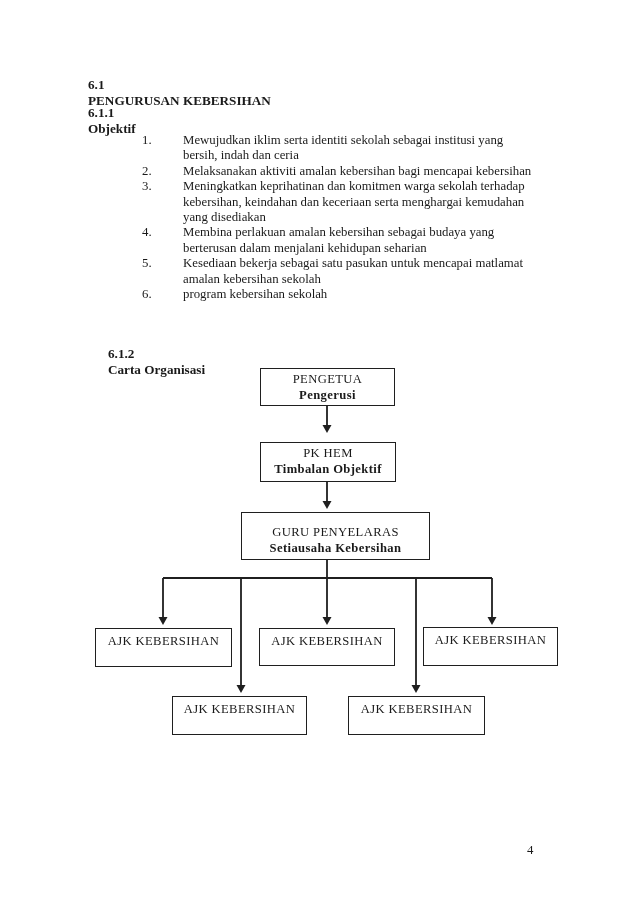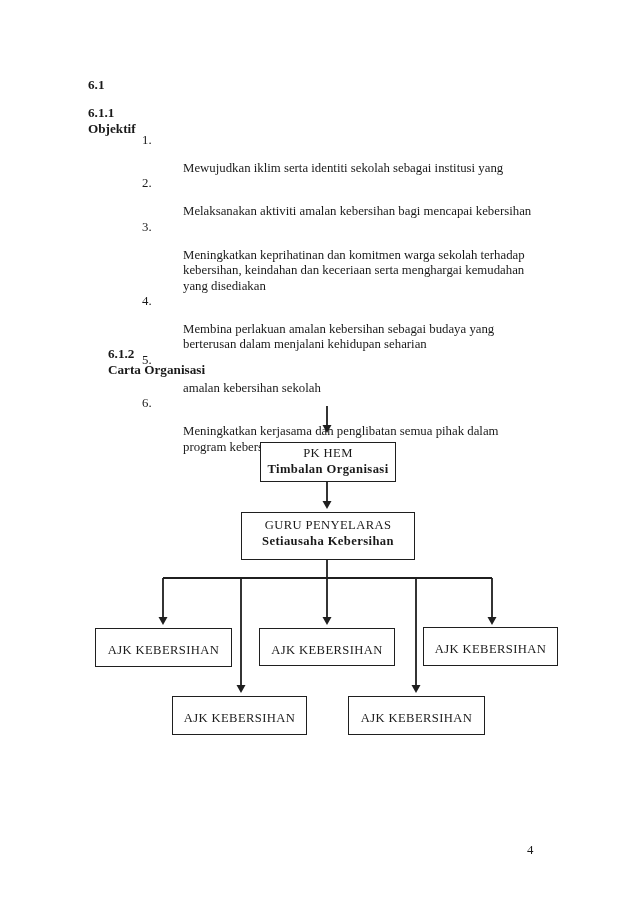--- a/index.html
+++ b/index.html
@@ -22,68 +22,70 @@
   .h3{left:88px;top:346px;margin-left:20px;}
   .h3 .hnum{width:42px;}
   
   .objectives{
     position:absolute;left:142px;top:133px;width:420px;
     list-style:none;margin:0;padding:0;
     font-size:12.8px;line-height:15.4px;
   }
   .obj{display:flex;}
   .onum{display:inline-block;width:41px;flex:0 0 41px;}
-  .otext{display:block;margin-top:28px;}
+  .otext{display:block;}
   .oline{display:block;}
   
   .chart-svg{position:absolute;left:0;top:0;width:638px;height:903px;pointer-events:none;}
   .box{
     position:absolute;
     box-sizing:border-box;
     border:1.6px solid #1f1f1f;
     background:#fff;
     text-align:center;
     font-size:12.6px;
     line-height:15.6px;
     letter-spacing:0.4px;
     padding-top:3px;
   }
   .box .role{display:block;}
   .box .pos{display:block;font-weight:bold;}
   .box-pengetua{left:260px;top:368px;width:135px;height:38px;}
   .box-pkhem{left:260px;top:442px;width:136px;height:40px;}
-  .box-guru{left:241px;top:512px;width:174px;height:48px;padding-top:5px;}
-  .box-ajk{padding-top:14px;}
+  .box-guru{left:241px;top:512px;width:189px;height:48px;padding-top:12px;}
+  .box-ajk{padding-top:5px;}
   .box-ajk1{left:95px;top:628px;width:137px;height:39px;}
   .box-ajk2{left:259px;top:628px;width:136px;height:38px;}
   .box-ajk3{left:423px;top:627px;width:135px;height:39px;}
   .box-ajk4{left:172px;top:696px;width:135px;height:39px;}
   .box-ajk5{left:348px;top:696px;width:137px;height:39px;}
   
   .page-number{position:absolute;left:527px;top:843px;font-size:12.8px;}
 </style>
 </head>
 <body>
 
 <div class="page">
 
   <div class="heading h1">
     <span class="hnum">6.1</span>
+    <span class="htitle">PENGURUSAN KEBERSIHAN</span>
   </div>
 
   <div class="heading h2">
     <span class="hnum">6.1.1</span>
     <span class="htitle">Objektif</span>
   </div>
 
   <ol class="objectives">
     <li class="obj">
       <span class="onum">1.</span>
       <span class="otext">
         <span class="oline">Mewujudkan iklim serta identiti sekolah sebagai institusi yang</span>
+        <span class="oline">bersih, indah dan ceria</span>
       </span>
     </li>
     <li class="obj">
       <span class="onum">2.</span>
       <span class="otext">
         <span class="oline">Melaksanakan aktiviti amalan kebersihan bagi mencapai kebersihan</span>
       </span>
     </li>
     <li class="obj">
       <span class="onum">3.</span>
@@ -96,27 +98,27 @@
     <li class="obj">
       <span class="onum">4.</span>
       <span class="otext">
         <span class="oline">Membina perlakuan amalan kebersihan sebagai budaya yang</span>
         <span class="oline">berterusan dalam menjalani kehidupan seharian</span>
       </span>
     </li>
     <li class="obj">
       <span class="onum">5.</span>
       <span class="otext">
+        <span class="oline">Kesediaan bekerja sebagai satu pasukan untuk mencapai matlamat</span>
         <span class="oline">amalan kebersihan sekolah</span>
       </span>
     </li>
     <li class="obj">
       <span class="onum">6.</span>
       <span class="otext">
-        <span class="oline">Meningkatkan kerjasama dan penglibatan semua pihak dalam</span>
         <span class="oline">program kebersihan sekolah</span>
       </span>
     </li>
   </ol>
 
   <div class="heading h3">
     <span class="hnum">6.1.2</span>
     <span class="htitle">Carta Organisasi</span>
   </div>
 
@@ -136,24 +138,28 @@
       <polygon points="322.5,425 331.5,425 327,433"></polygon>
       <polygon points="322.5,501 331.5,501 327,509"></polygon>
       <polygon points="158.5,617 167.5,617 163,625"></polygon>
       <polygon points="322.5,617 331.5,617 327,625"></polygon>
       <polygon points="487.5,617 496.5,617 492,625"></polygon>
       <polygon points="236.5,685 245.5,685 241,693"></polygon>
       <polygon points="411.5,685 420.5,685 416,693"></polygon>
     </g>
   </svg>
 
+  <div class="box box-pengetua">
+    <span class="role">PENGETUA</span>
+    <span class="pos">Pengerusi</span>
+  </div>
 
   <div class="box box-pkhem">
     <span class="role">PK HEM</span>
-    <span class="pos">Timbalan Organisasi</span>
+    <span class="pos">Timbalan Objektif</span>
   </div>
 
   <div class="box box-guru">
     <span class="role">GURU PENYELARAS</span>
     <span class="pos">Setiausaha Kebersihan</span>
   </div>
 
   <div class="box box-ajk box-ajk1">
     <span class="role">AJK KEBERSIHAN</span>
   </div>

